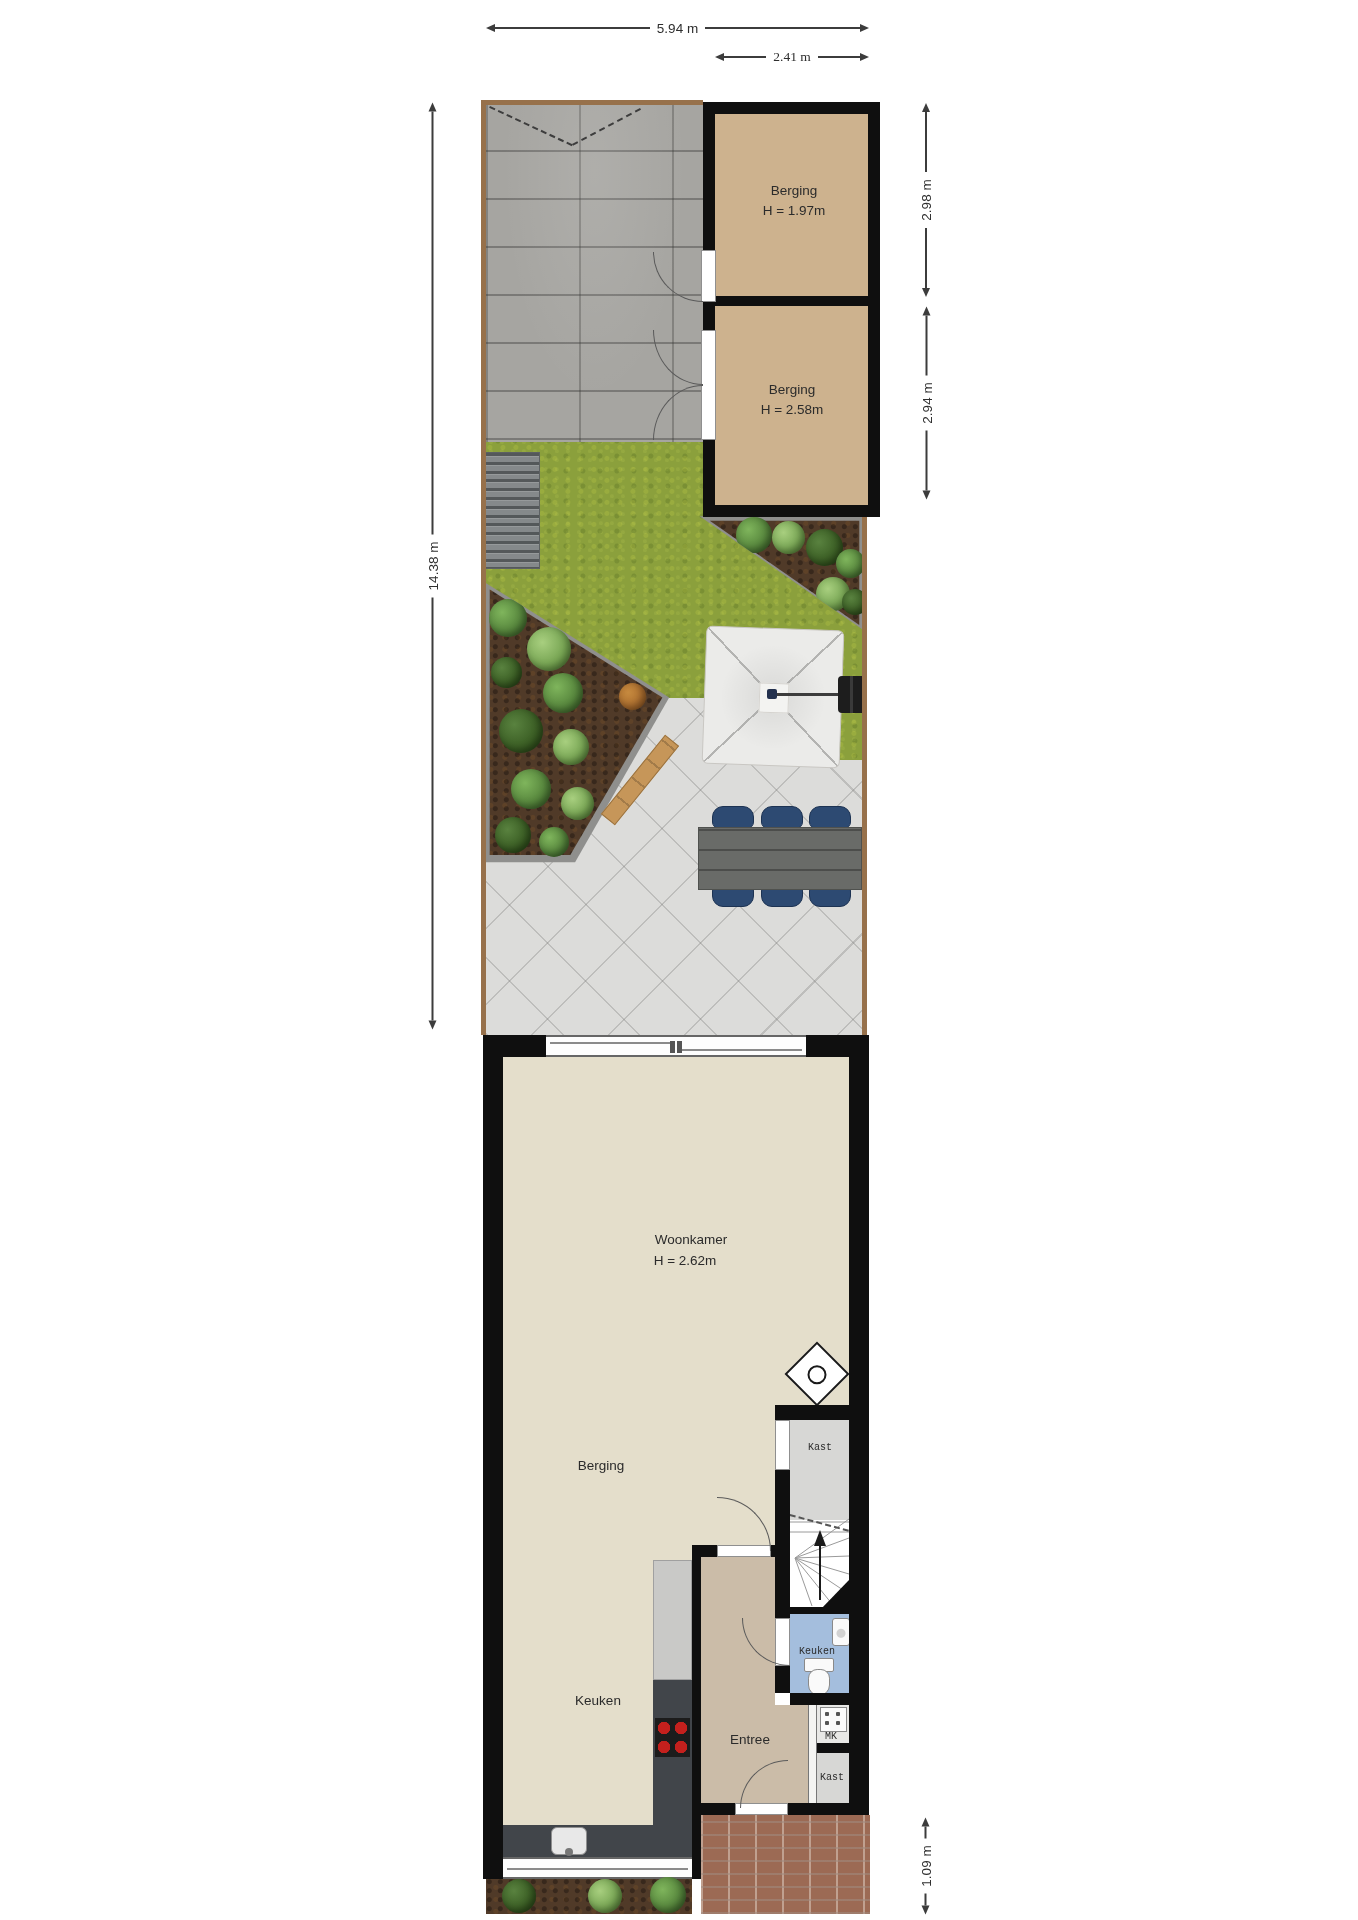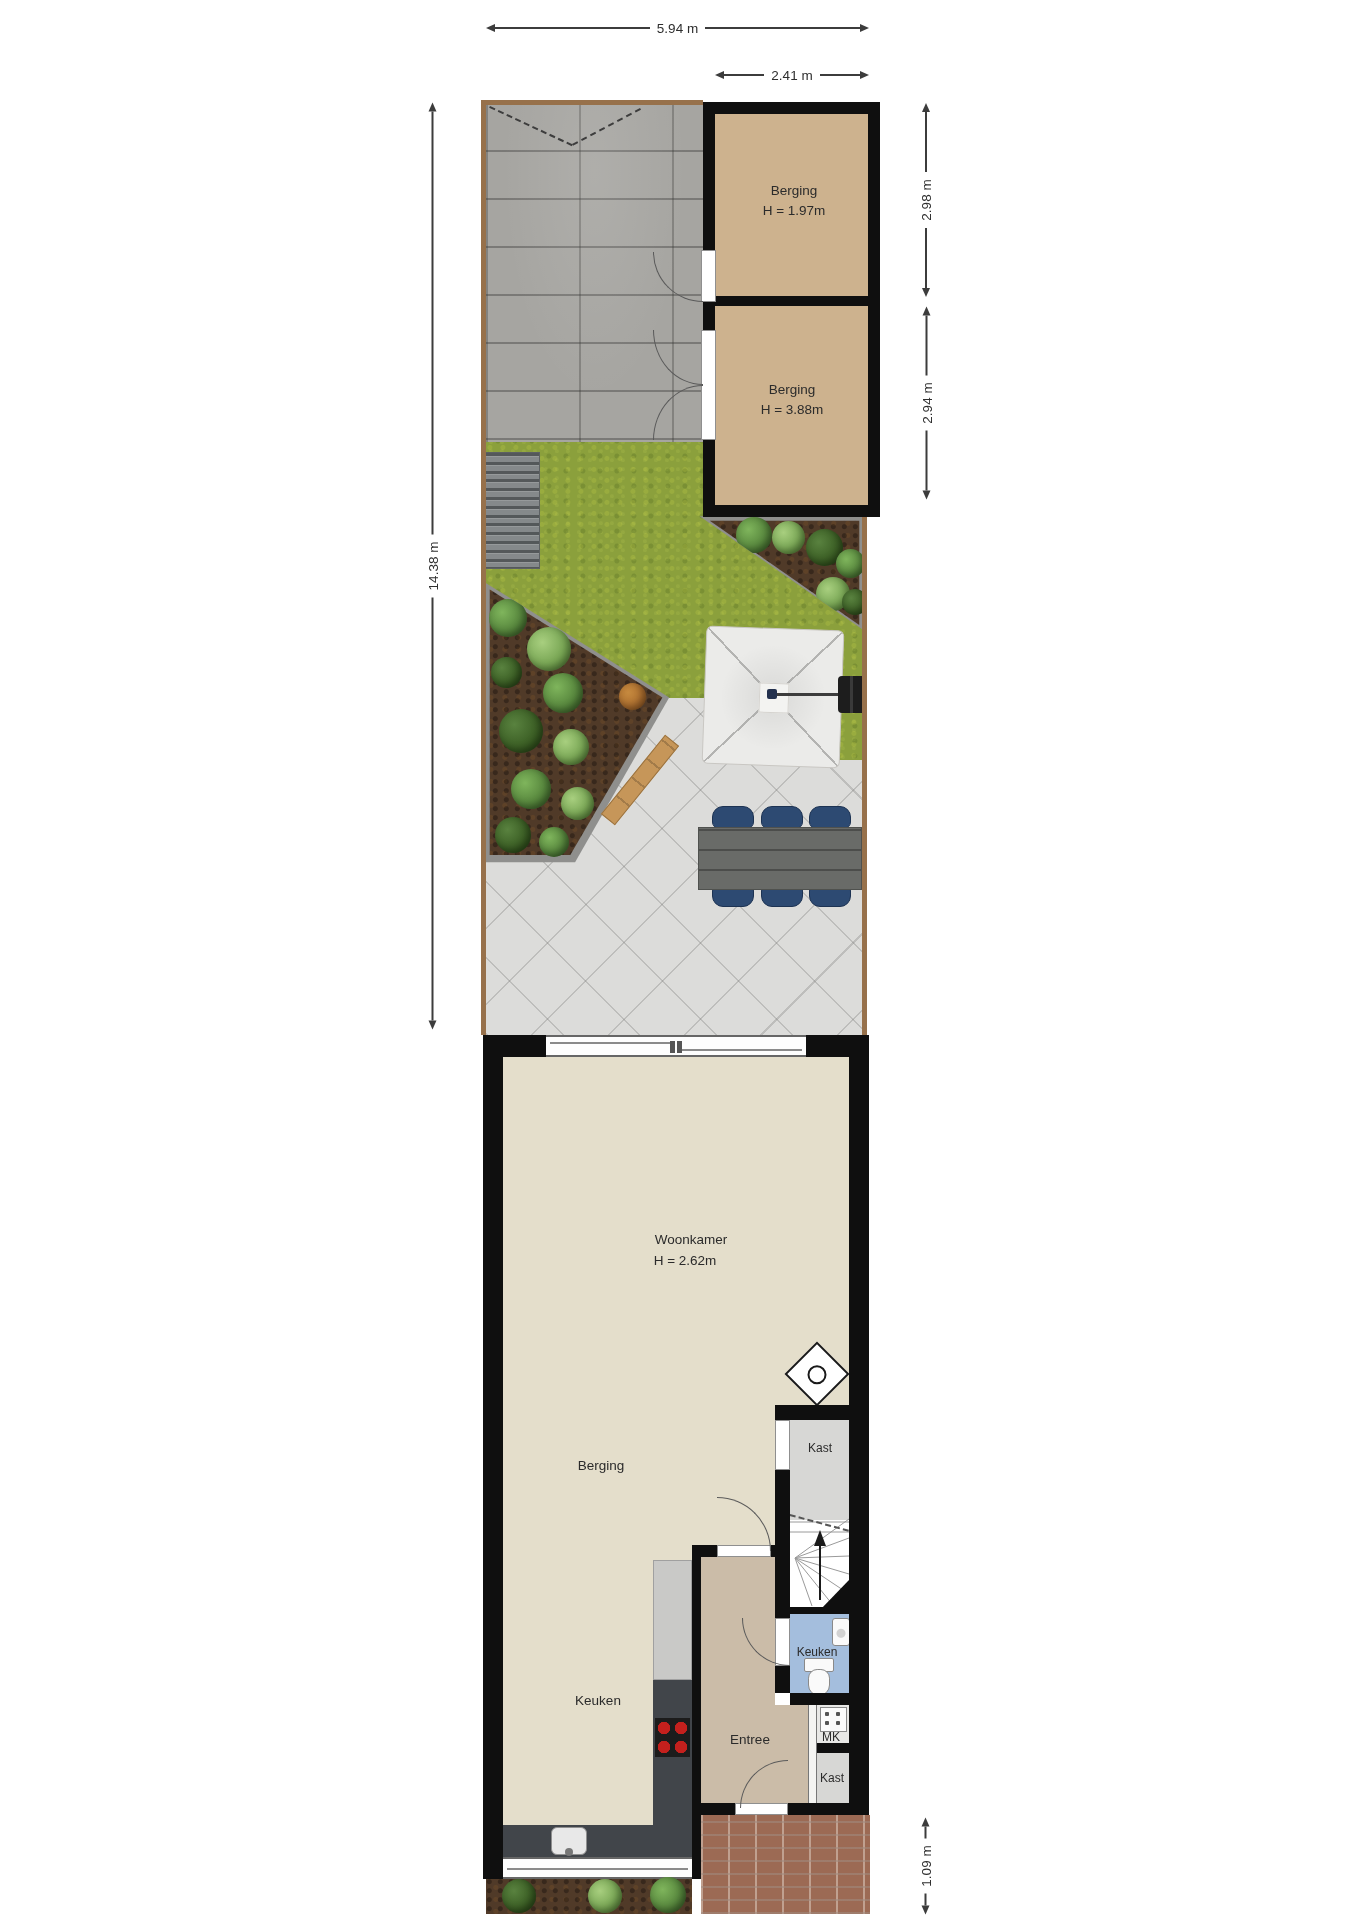--- a/index.html
+++ b/index.html
@@ -2,21 +2,21 @@
 <html><head>
 <meta charset="utf-8">
 <style>
   html,body{margin:0;padding:0;background:#fff;}
   .page{position:relative;width:1358px;height:1920px;background:#ffffff;overflow:hidden;
         font-family:"Liberation Sans",sans-serif;}
   .abs{position:absolute;}
   
   .lbl{position:absolute;transform:translate(-50%,-50%);font-size:13.5px;line-height:1.4;
        color:#2b2b2b;white-space:nowrap;text-align:center;}
-  .lbl.small{font-size:12px;}
+  .lbl.small{font-size:10px;font-family:Liberation Mono, monospace;}
   
   .dim{position:absolute;display:flex;align-items:center;height:14px;}
   .dim .seg{flex:1;height:1.5px;background:#3c3c3c;}
   .dim .txt{padding:0 7px;font-size:13.5px;color:#2e2e2e;white-space:nowrap;}
   .dim .ah-l{width:0;height:0;border-top:4.5px solid transparent;border-bottom:4.5px solid transparent;
              border-right:9px solid #3c3c3c;}
   .dim .ah-r{width:0;height:0;border-top:4.5px solid transparent;border-bottom:4.5px solid transparent;
              border-left:9px solid #3c3c3c;}
   .dim.vert{transform:rotate(-90deg);}
   
@@ -254,39 +254,39 @@
   <div class="abs soil" style="left:486px;top:1879px;width:206px;height:35px;">
     <div class="shrub dark" style="left:16px;top:0px;width:34px;height:34px;"></div>
     <div class="shrub lite" style="left:102px;top:0px;width:34px;height:34px;"></div>
     <div class="shrub" style="left:164px;top:-2px;width:36px;height:36px;"></div>
   </div>
   <div class="abs brick" style="left:701px;top:1815px;width:169px;height:99px;"></div>
 
   <div class="lbl" style="left:794px;top:191px;">Berging</div>
   <div class="lbl" style="left:794px;top:211px;">H = 1.97m</div>
   <div class="lbl" style="left:792px;top:390px;">Berging</div>
-  <div class="lbl" style="left:792px;top:410px;">H = 3.88m</div>
+  <div class="lbl" style="left:792px;top:410px;">H = 2.58m</div>
   <div class="lbl" style="left:683px;top:1240px;margin-left:8px;">Woonkamer</div>
   <div class="lbl" style="left:685px;top:1261px;">H = 2.62m</div>
   <div class="lbl" style="left:601px;top:1466px;">Berging</div>
   <div class="lbl" style="left:598px;top:1701px;">Keuken</div>
   <div class="lbl" style="left:750px;top:1740px;">Entree</div>
   <div class="lbl small" style="left:817px;top:1652px;">Keuken</div>
   <div class="lbl small" style="left:820px;top:1448px;">Kast</div>
   <div class="lbl small" style="left:831px;top:1737px;">MK</div>
   <div class="lbl small" style="left:832px;top:1778px;">Kast</div>
 
   <div class="dim" style="left:486px;top:21px;width:383px;">
     <span class="ah-l"></span>
       <span class="seg"></span>
     <span class="txt">5.94 m</span>
     <span class="seg"></span>
       <span class="ah-r"></span>
   </div>
-  <div class="dim" style="left:715px;top:68px;width:154px;">
+  <div class="dim" style="left:715px;top:50px;width:154px;font-family:Liberation Serif, serif;">
     <span class="ah-l"></span>
       <span class="seg"></span>
     <span class="txt">2.41 m</span>
     <span class="seg"></span>
       <span class="ah-r"></span>
   </div>
   <div class="dim vert" style="left:829px;top:193px;width:194px;">
     <span class="ah-l"></span>
       <span class="seg"></span>
     <span class="txt">2.98 m</span>

